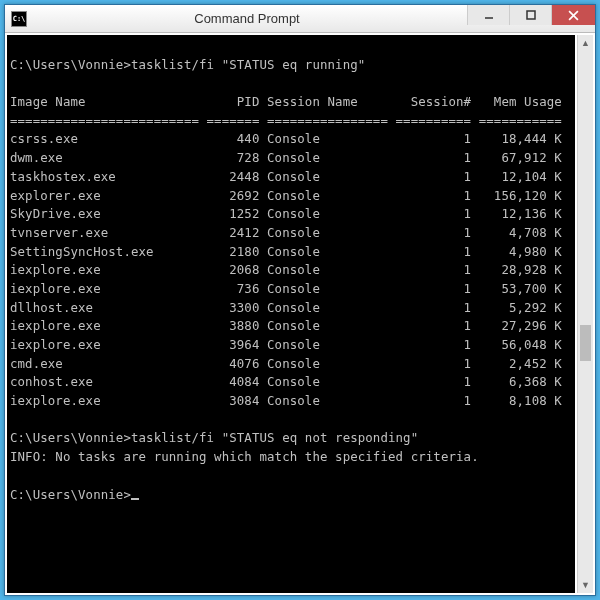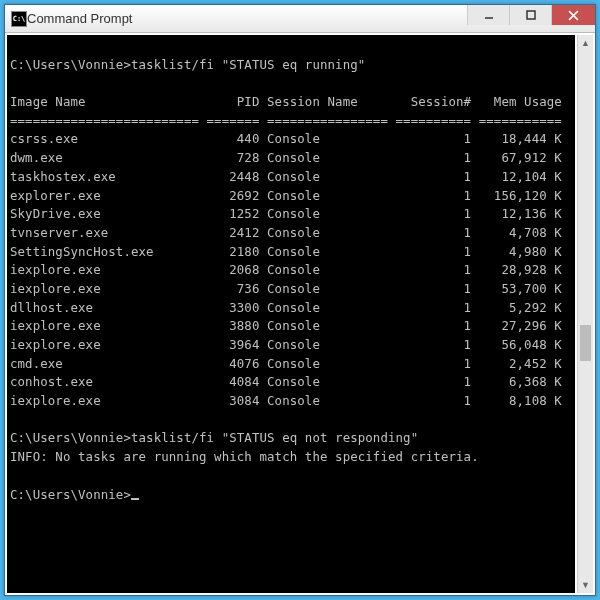--- a/index.html
+++ b/index.html
@@ -40,20 +40,21 @@
     display: flex;
     align-items: center;
     justify-content: center;
     font-size: 7px;
     color: #fff;
     font-family: monospace;
     font-weight: bold;
   }
   .title-text {
     flex: 1;
+    text-align: center;
     font-size: 13px;
     color: #333;
     font-family: "Segoe UI", Tahoma, sans-serif;
   }
   .win-controls {
     display: flex;
     height: 100%;
   }
   .win-btn {
     width: 42px;

